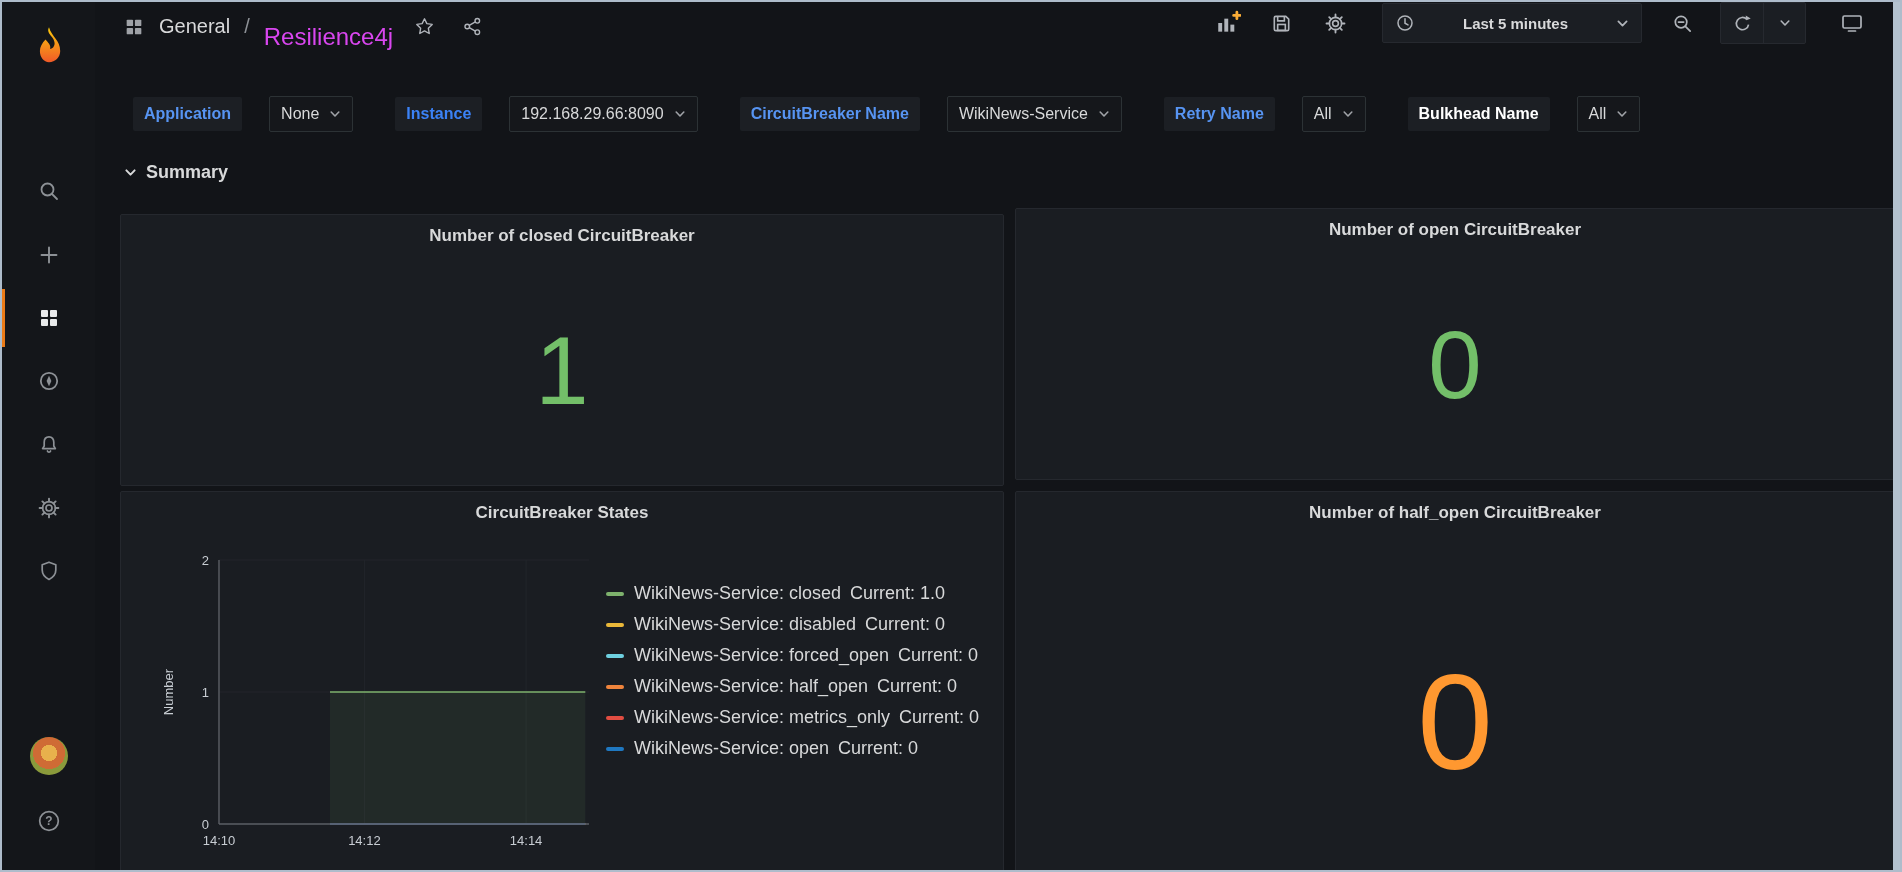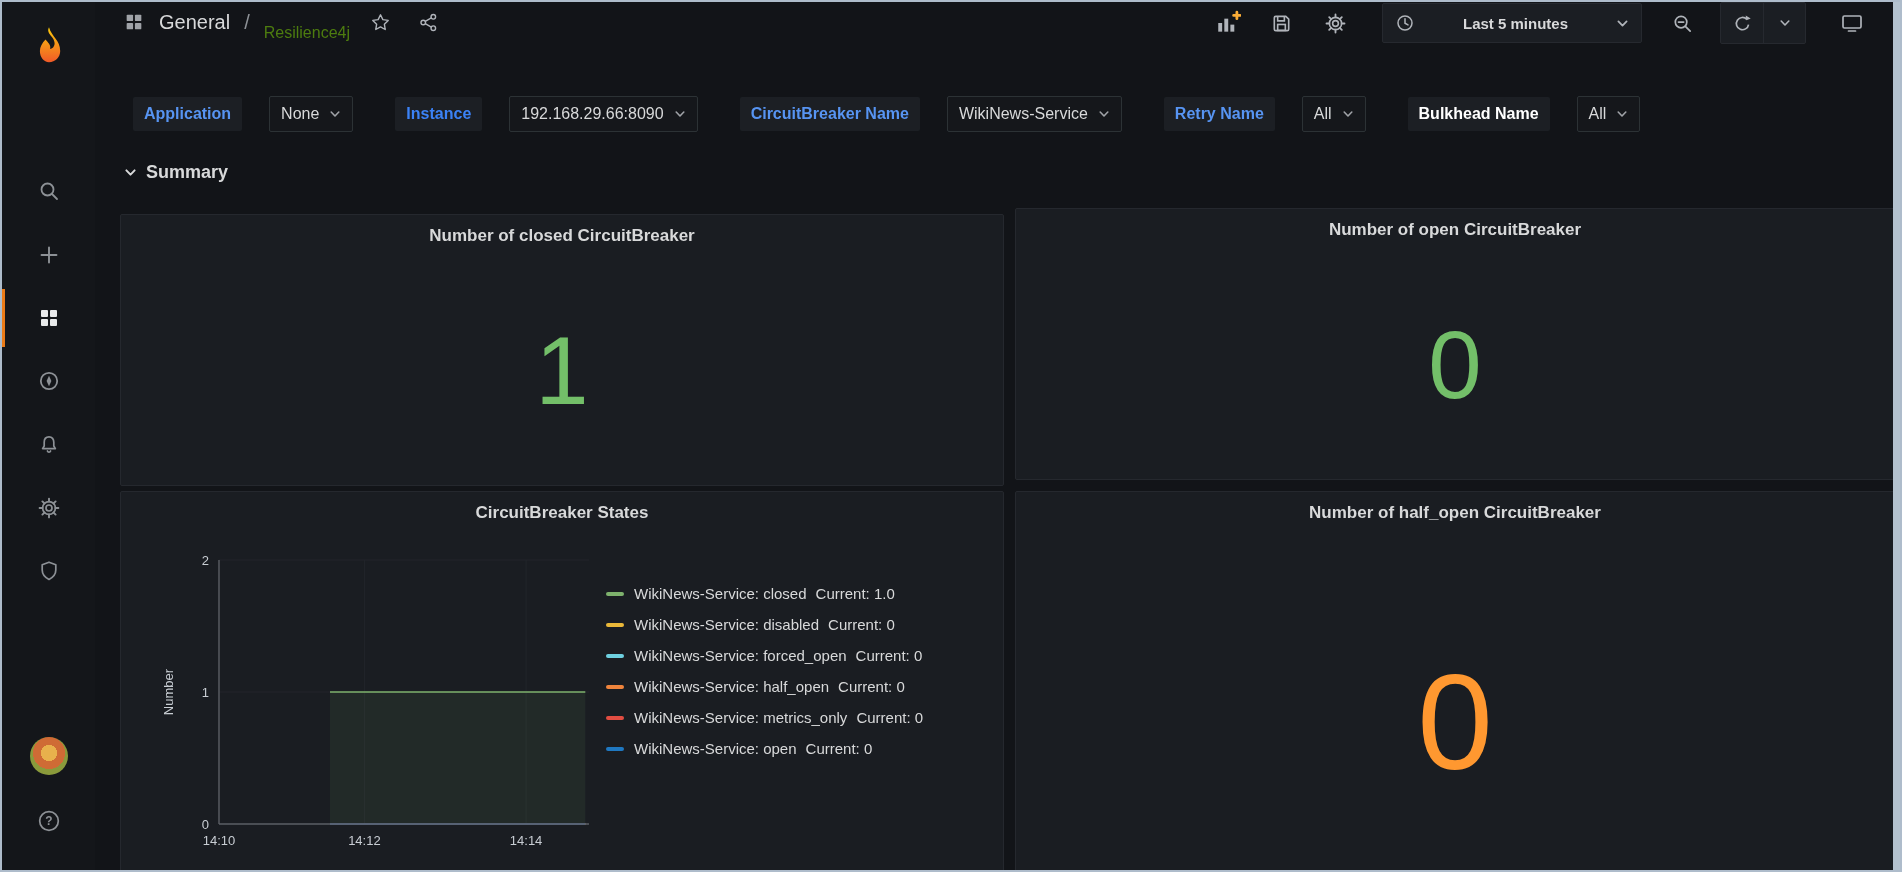--- a/index.html
+++ b/index.html
@@ -20,21 +20,21 @@
   .active-bar{ position:absolute; left:0; top:0; width:3px; height:58px; background:#eb7b18; }
   .avatar{
     position:absolute; left:28px; top:735px; width:38px; height:38px; border-radius:50%; cursor:pointer;
     background:radial-gradient(circle at 50% 42%, #e8b14c 0 28%, #cf6b35 28% 55%, #8a9a3b 55% 78%, #b4582f 78% 100%);
   }
   
   .topbar{ position:absolute; left:93px; top:0; right:10px; height:88px; display:flex; align-items:flex-start; justify-content:space-between; padding:0 18px 0 28px; }
   .breadcrumb{ display:flex; align-items:center; gap:14px; color:#d8d9da; }
   .crumb-section{ font-size:20px; color:#d8d9da; cursor:pointer; }
   .crumb-sep{ font-size:20px; color:#8d9196; }
-  .crumb-dash{ font-size:16px; color:#4d7c0f; cursor:pointer;margin-top:21px; }
+  .crumb-dash{ font-size:24px; color:#d946ef; cursor:pointer;margin-top:21px; }
   .crumb-icon{ color:#9fa2a7; display:flex; }
   .toolbar{ display:flex; align-items:center; }
   .tb-btn{
     background:transparent; border:0; color:#b0b4ba; display:flex; align-items:center; justify-content:center;
     height:40px; min-width:40px; cursor:pointer;
   }
   .time-btn{ gap:9px; padding:0 12px; background:#1b1e23; border:1px solid #26292f; border-radius:2px; }
   .time-label{ font-size:15px; font-weight:600; color:#d8d9da; white-space:nowrap; }
   .refresh-group{ display:flex; align-items:center; background:#1b1e23; border:1px solid #26292f; border-radius:2px; margin-left:18px; }
   .refresh-group .tb-btn{ min-width:42px; }
@@ -64,21 +64,21 @@
   .stat-value{ font-weight:500; line-height:1; }
   #panel-closed{ left:118px; top:212px; width:884px; height:272px; }
   #panel-open{ left:1013px; top:206px; width:880px; height:272px; }
   #panel-states{ left:118px; top:489px; width:884px; height:420px; }
   #panel-halfopen{ left:1013px; top:489px; width:880px; height:420px; }
   #panel-closed .stat-value, #panel-open .stat-value{ font-size:96px; }
   #panel-halfopen .stat-value{ font-size:136px; }
   .chart-wrap{ position:absolute; left:36px; top:58px; }
   .chart-wrap svg text{ fill:#c8cdd3; font-size:13px; font-family:"Liberation Sans","DejaVu Sans",sans-serif; }
   .legend{ position:absolute; left:485px; top:86px; display:flex; flex-direction:column; }
-  .legend-item{ display:flex; align-items:center; height:31px; font-size:15px; color:#d8d9da; cursor:pointer; }
+  .legend-item{ display:flex; align-items:center; height:31px; font-size:18px; color:#d8d9da; cursor:pointer; }
   .legend-swatch{ width:18px; height:4px; border-radius:2px; margin-right:10px; flex:none; }
   .legend-name{ }
   .legend-current{ margin-left:9px; }
   
   .scrollbar{ position:absolute; right:0; top:0; width:7px; height:100%; background:#b4c2cf; cursor:pointer; }
   svg.ic{ display:block; }
 </style>
 </head>
 <body>
 

